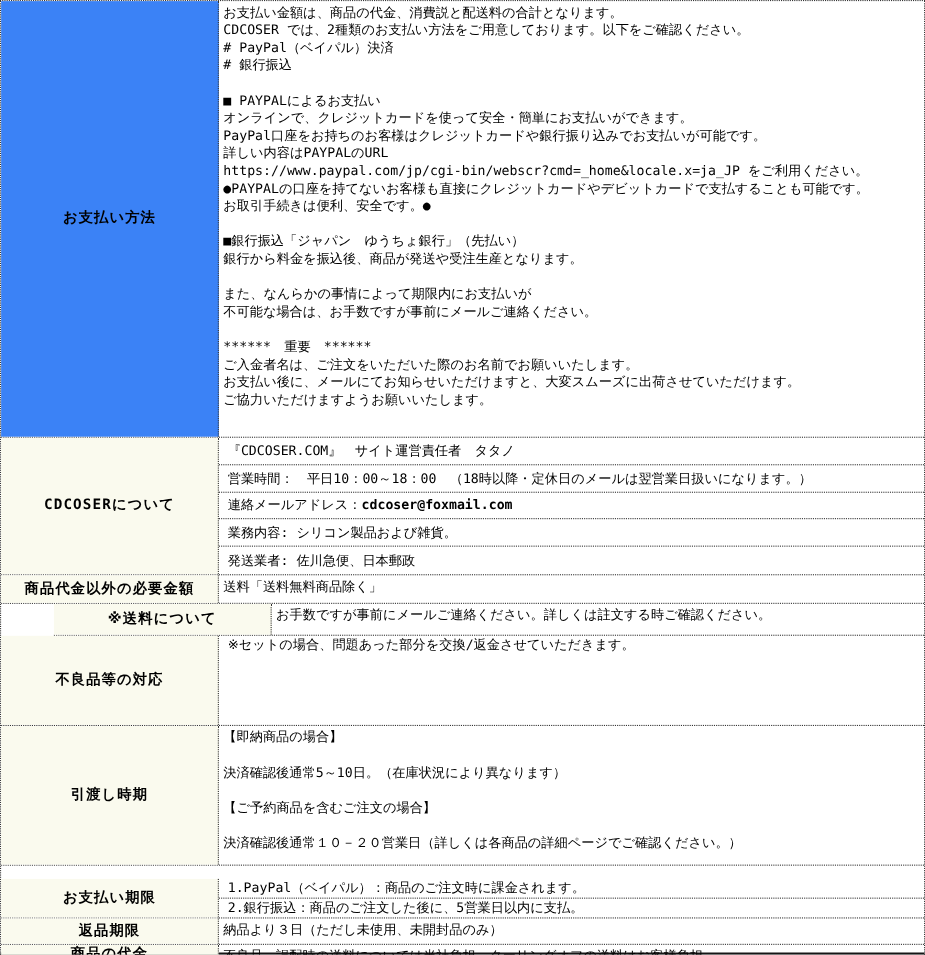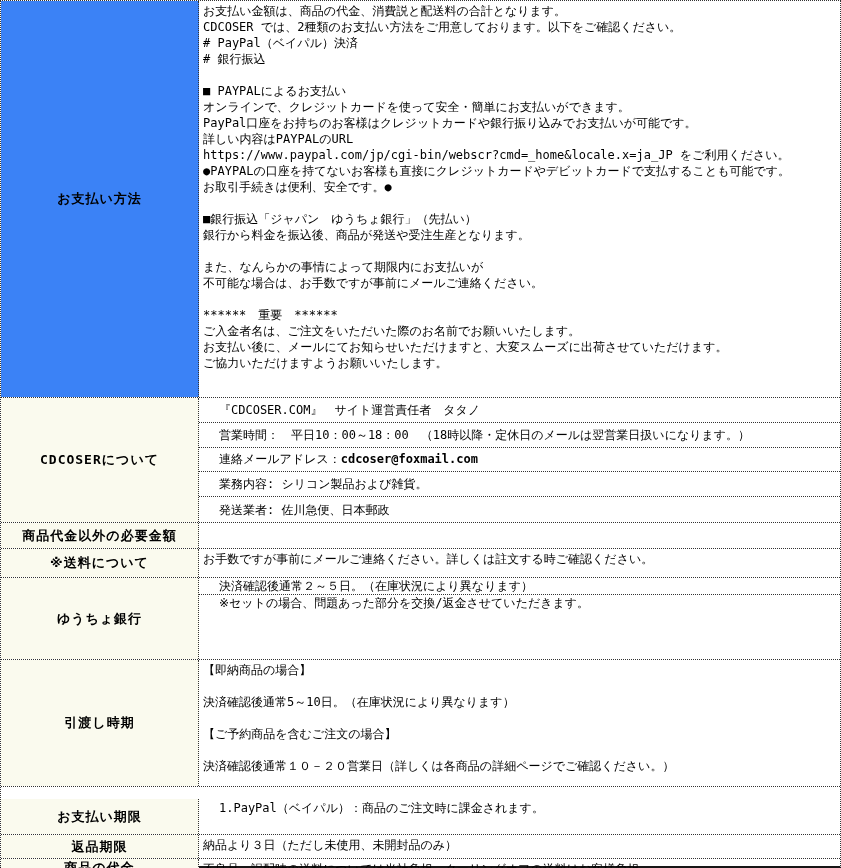--- a/index.html
+++ b/index.html
@@ -23,28 +23,28 @@
     background:var(--headerbg,#fafaee);
     border-right:1px dotted var(--border,#333);
     padding:0 4px;
   }
   .th.white{background:#3b82f6;}
   .td{flex:1 1 auto;box-sizing:border-box;padding:2px 4px 0 4px;overflow:hidden;}
   .pre{white-space:pre-wrap;word-break:break-all;}
   .stack{flex:1 1 auto;display:flex;flex-direction:column;overflow:hidden;}
   .sub{
     box-sizing:border-box;border-bottom:1px dotted var(--border,#333);
-    padding:0 20px;display:flex;align-items:center;overflow:hidden;
+    padding:0 8px;display:flex;align-items:center;overflow:hidden;
     white-space:pre-wrap;word-break:break-all;
   }
   .sub.wrap{display:block;padding-top:2px;}
   .sub:last-child{border-bottom:none;}
   .email{font-weight:bold;}
   
-  .h-r1{height:397px;} .h-r2{height:125px;} .h-r3{height:26px;} .h-r4{height:29px;}
+  .h-r1{height:397px;} .h-r2{height:125px;} .h-r3{height:26px;} .h-r4{height:29px;margin-left:48px;}
   .h-r5{height:82px;}  .h-r6{height:127px;} .h-r7{height:36px;margin-top:12px;} .h-r8{height:24px;}
   .s25{height:25px;} .s18{height:18px;}
   .s5a{height:36px;} .s5b{height:17px;} .s5c{height:13px;} .s5d{height:16px;}
 </style>
 </head>
 <body>
 
 <div class="page">
 
   <div class="trow h-r1">
@@ -80,50 +80,51 @@
       <div class="sub s25">『CDCOSER.COM』　サイト運営責任者　タタノ</div>
       <div class="sub s25">営業時間：　平日10：00～18：00　（18時以降・定休日のメールは翌営業日扱いになります。）</div>
       <div class="sub s25"><span>連絡メールアドレス：</span><span class="email">cdcoser@foxmail.com</span></div>
       <div class="sub s25">業務内容: シリコン製品および雑貨。</div>
       <div class="sub s25">発送業者: 佐川急便、日本郵政</div>
     </div>
   </div>
 
   <div class="trow h-r3">
     <div class="th">商品代金以外の必要金額</div>
+    <div class="td">送料「送料無料商品除く」</div>
   </div>
 
   <div class="trow h-r4">
     <div class="th">※送料について</div>
     <div class="td">お手数ですが事前にメールご連絡ください。詳しくは註文する時ご確認ください。</div>
   </div>
 
   <div class="trow h-r5">
-    <div class="th">ゆうちょ銀行</div>
+    <div class="th">不良品等の対応</div>
     <div class="stack">
-      <div class="sub s5b">決済確認後通常２～５日。（在庫状況により異なります）</div>
       <div class="sub s5d">※セットの場合、問題あった部分を交換/返金させていただきます。</div>
     </div>
   </div>
 
   <div class="trow h-r6">
     <div class="th">引渡し時期</div>
     <div class="td pre">【即納商品の場合】
 
 決済確認後通常5～10日。（在庫状況により異なります）
 
 【ご予約商品を含むご注文の場合】
 
 決済確認後通常１０－２０営業日（詳しくは各商品の詳細ページでご確認ください。）</div>
   </div>
 
   <div class="trow h-r7">
     <div class="th">お支払い期限</div>
     <div class="stack">
       <div class="sub s18">1.PayPal（ベイパル）：商品のご注文時に課金されます。</div>
+      <div class="sub s18">2.銀行振込：商品のご注文した後に、5営業日以内に支払。</div>
     </div>
   </div>
 
   <div class="trow h-r8">
     <div class="th">返品期限</div>
     <div class="td">納品より３日（ただし未使用、未開封品のみ）</div>
   </div>
 
   <div class="trow last">
     <div class="th">商品の代金</div>

